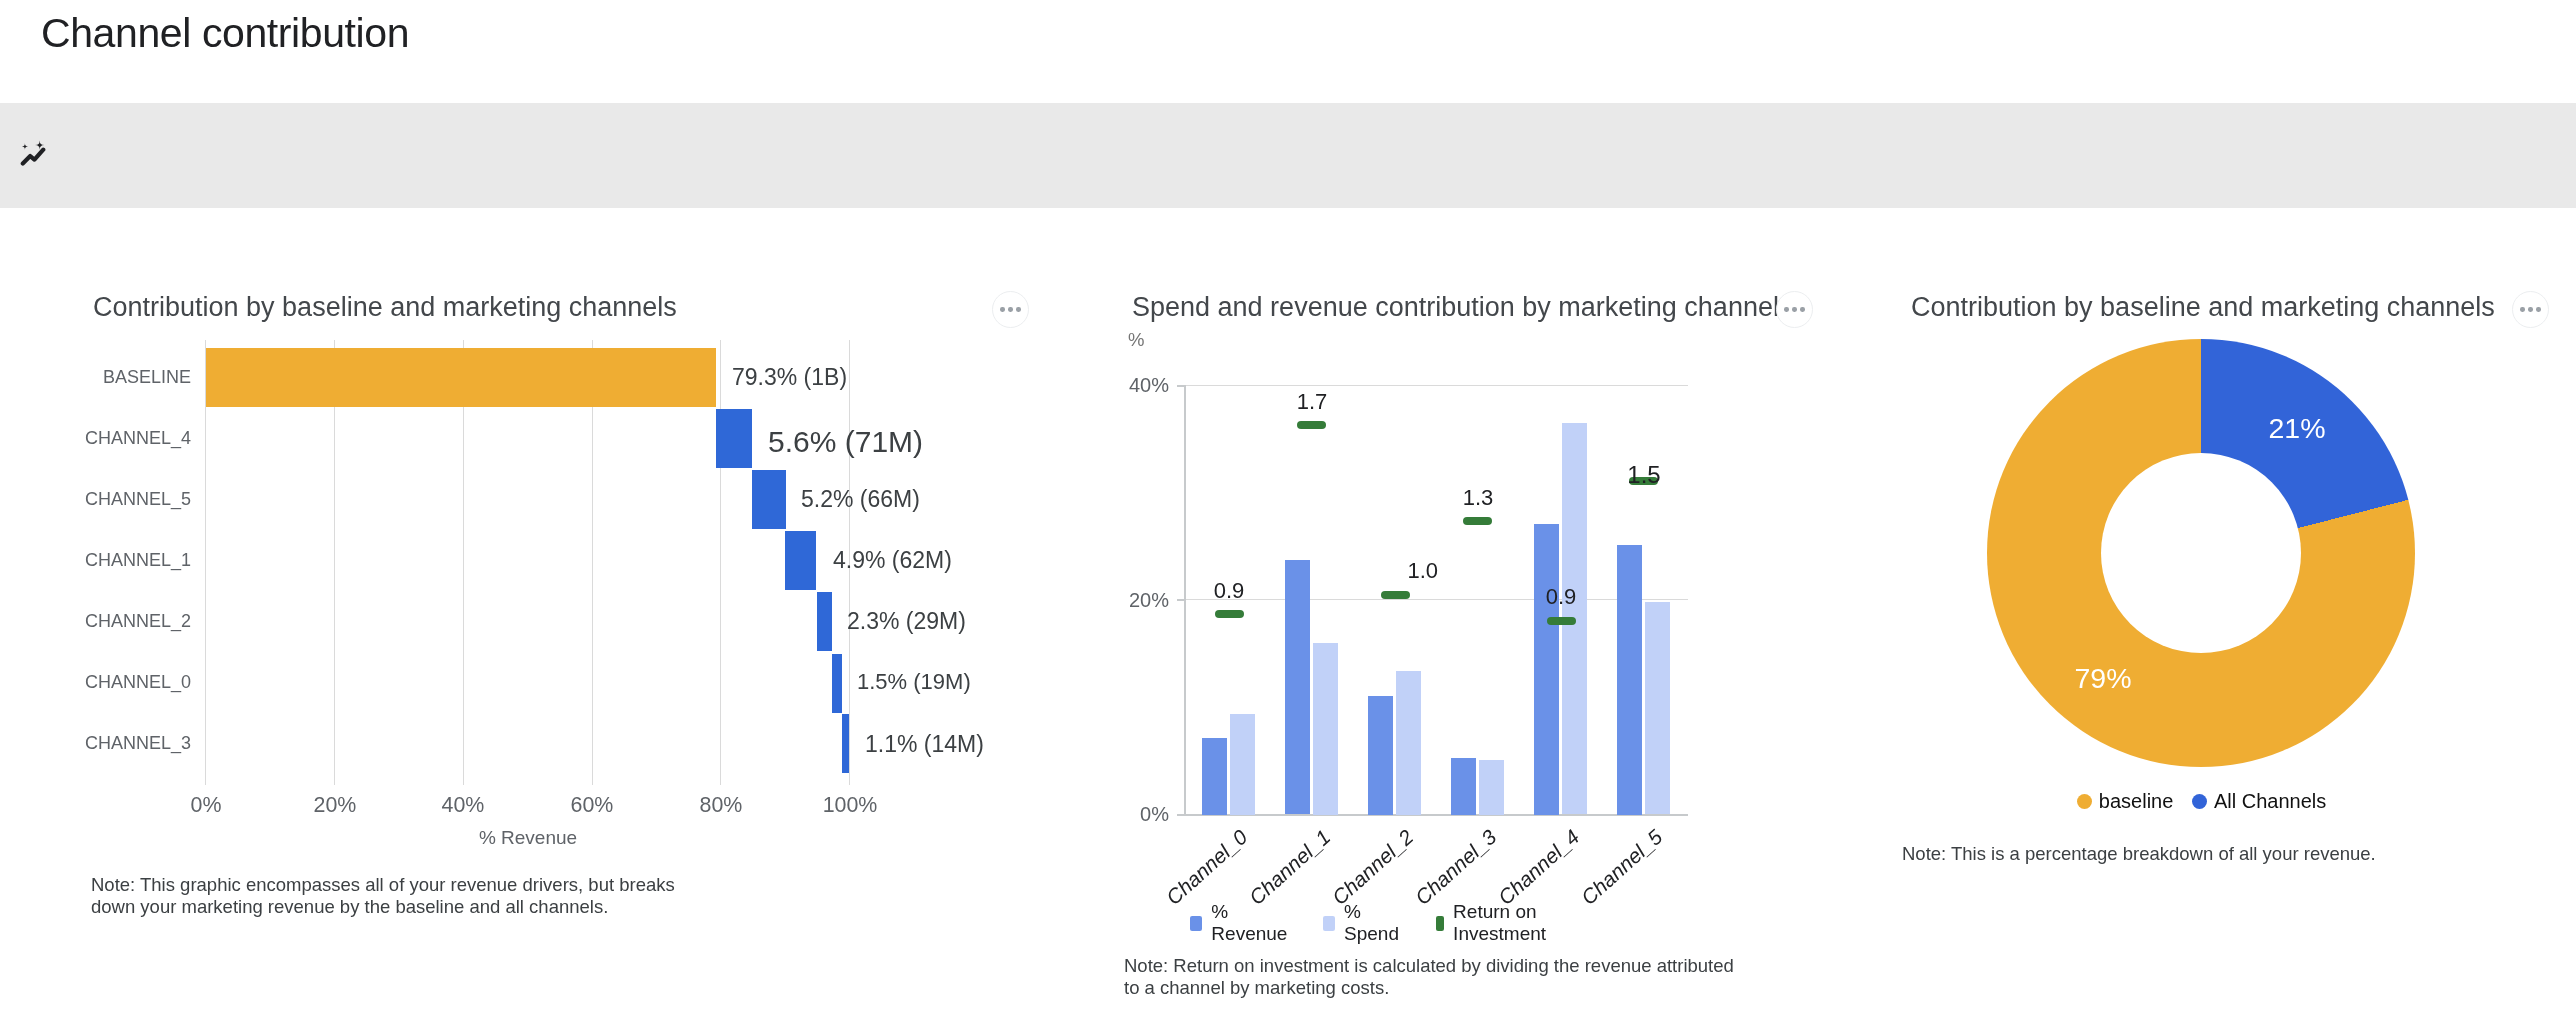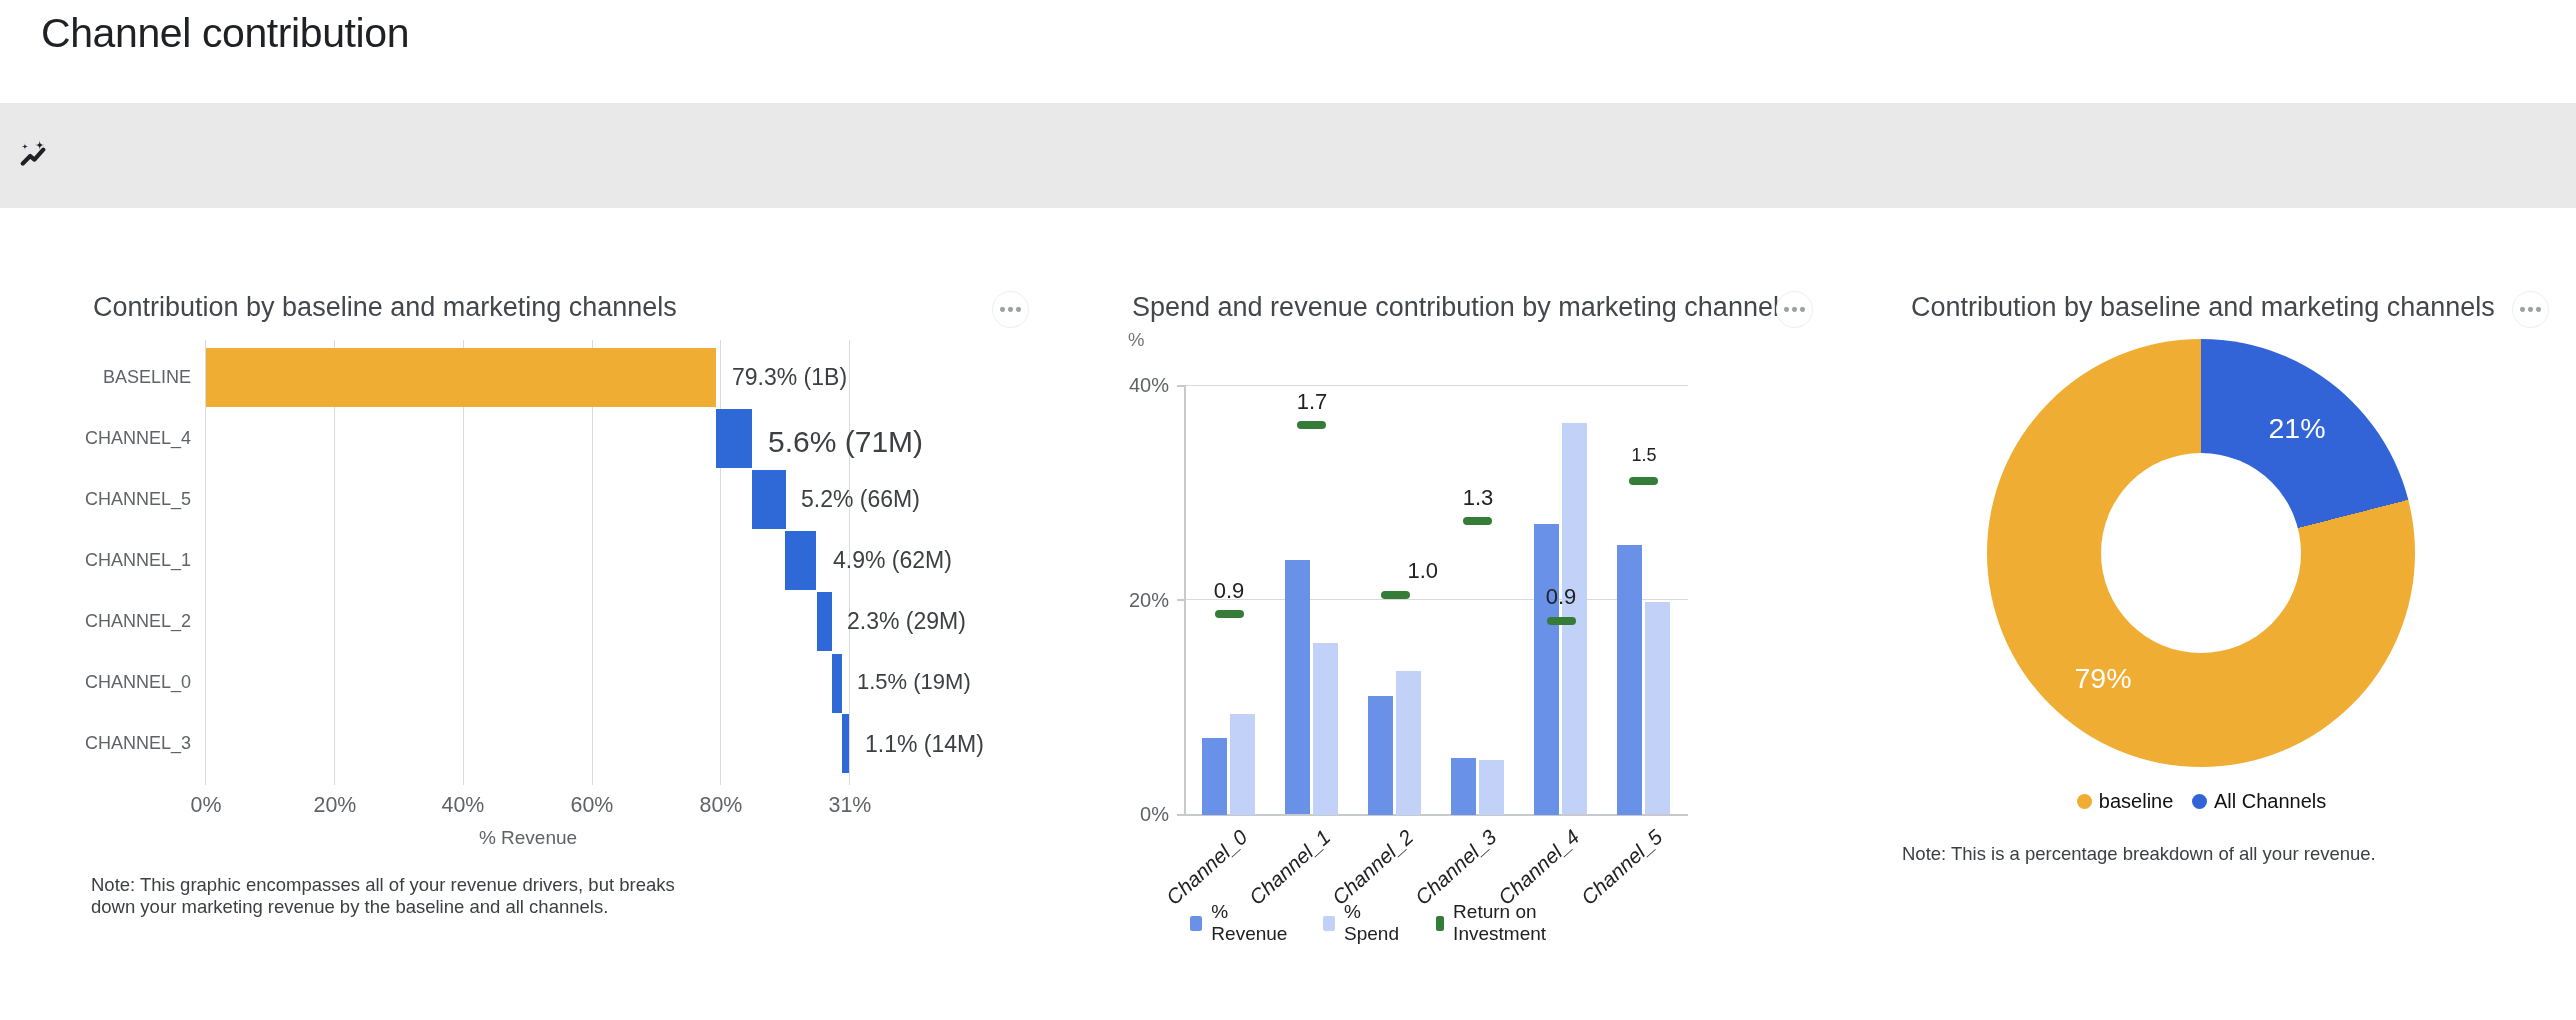--- a/index.html
+++ b/index.html
@@ -41,21 +41,21 @@
       <div style="position: absolute; left: 149px; top: 793px; width: 114px; text-align: center; font-size: 21.4px; color: rgb(95, 99, 104);">0%</div>
       <div style="position: absolute; left: 334px; top: 340px; width: 1.4px; height: 445px; background: rgb(218, 218, 218);"></div>
       <div style="position: absolute; left: 278px; top: 793px; width: 114px; text-align: center; font-size: 21.4px; color: rgb(95, 99, 104);">20%</div>
       <div style="position: absolute; left: 463px; top: 340px; width: 1.4px; height: 445px; background: rgb(218, 218, 218);"></div>
       <div style="position: absolute; left: 406px; top: 793px; width: 114px; text-align: center; font-size: 21.4px; color: rgb(95, 99, 104);">40%</div>
       <div style="position: absolute; left: 592px; top: 340px; width: 1.4px; height: 445px; background: rgb(218, 218, 218);"></div>
       <div style="position: absolute; left: 535px; top: 793px; width: 114px; text-align: center; font-size: 21.4px; color: rgb(95, 99, 104);">60%</div>
       <div style="position: absolute; left: 720px; top: 340px; width: 1.4px; height: 445px; background: rgb(218, 218, 218);"></div>
       <div style="position: absolute; left: 664px; top: 793px; width: 114px; text-align: center; font-size: 21.4px; color: rgb(95, 99, 104);">80%</div>
       <div style="position: absolute; left: 849px; top: 340px; width: 1.4px; height: 445px; background: rgb(218, 218, 218);"></div>
-      <div style="position: absolute; left: 793px; top: 793px; width: 114px; text-align: center; font-size: 21.4px; color: rgb(95, 99, 104);">31%</div>
+      <div style="position: absolute; left: 793px; top: 793px; width: 114px; text-align: center; font-size: 21.4px; color: rgb(95, 99, 104);">100%</div>
       <div style="position: absolute; left: -94px; top: 367px; width: 285px; text-align: right; font-size: 18px; color: rgb(95, 99, 104); line-height: 21.4px;">BASELINE</div>
       <div style="position: absolute; left: 206px; top: 348px; width: 510px; height: 59px; background: rgb(239, 173, 51);"></div>
       <div style="position: absolute; left: 732px; top: 364px; font-size: 23px; color: rgb(60, 64, 67); white-space: nowrap;">79.3% (1B)</div>
       <div style="position: absolute; left: -94px; top: 428px; width: 285px; text-align: right; font-size: 18px; color: rgb(95, 99, 104); line-height: 21.4px;">CHANNEL_4</div>
       <div style="position: absolute; left: 716px; top: 409px; width: 36px; height: 59px; background: rgb(47, 104, 215);"></div>
       <div style="position: absolute; left: 768px; top: 425px; font-size: 30px; color: rgb(60, 64, 67); white-space: nowrap;">5.6% (71M)</div>
       <div style="position: absolute; left: -94px; top: 489px; width: 285px; text-align: right; font-size: 18px; color: rgb(95, 99, 104); line-height: 21.4px;">CHANNEL_5</div>
       <div style="position: absolute; left: 752px; top: 470px; width: 34px; height: 59px; background: rgb(47, 104, 215);"></div>
       <div style="position: absolute; left: 801px; top: 486px; font-size: 23px; color: rgb(60, 64, 67); white-space: nowrap;">5.2% (66M)</div>
       <div style="position: absolute; left: -94px; top: 550px; width: 285px; text-align: right; font-size: 18px; color: rgb(95, 99, 104); line-height: 21.4px;">CHANNEL_1</div>
@@ -113,37 +113,38 @@
       <div style="position: absolute; left: 1435px; top: 485px; width: 86px; text-align: center; font-size: 22px; color: rgb(32, 33, 36);">1.3</div>
       <div style="position: absolute; left: 1271px; top: 825px; width: 214px; text-align: right; font-size: 20.7px; font-style: italic; color: rgb(32, 33, 36); white-space: nowrap; transform-origin: 100% 0px; transform: rotate(-42deg);">Channel_3</div>
       <div style="position: absolute; left: 1534px; top: 524px; width: 25px; height: 291px; background: rgb(106, 145, 232);"></div>
       <div style="position: absolute; left: 1562px; top: 423px; width: 25px; height: 391px; background: rgb(193, 209, 248);"></div>
       <div style="position: absolute; left: 1547px; top: 617px; width: 28.5px; height: 7.8px; border-radius: 4.3px; background: rgb(53, 124, 57);"></div>
       <div style="position: absolute; left: 1518px; top: 584px; width: 86px; text-align: center; font-size: 22px; color: rgb(32, 33, 36);">0.9</div>
       <div style="position: absolute; left: 1354px; top: 825px; width: 214px; text-align: right; font-size: 20.7px; font-style: italic; color: rgb(32, 33, 36); white-space: nowrap; transform-origin: 100% 0px; transform: rotate(-42deg);">Channel_4</div>
       <div style="position: absolute; left: 1617px; top: 545px; width: 25px; height: 270px; background: rgb(106, 145, 232);"></div>
       <div style="position: absolute; left: 1645px; top: 602px; width: 25px; height: 212px; background: rgb(193, 209, 248);"></div>
       <div style="position: absolute; left: 1629px; top: 477px; width: 28.5px; height: 7.8px; border-radius: 4.3px; background: rgb(53, 124, 57);"></div>
-      <div style="position: absolute; left: 1601px; top: 445px; width: 86px; text-align: center; font-size: 18px; color: rgb(32, 33, 36);">1.5</div>
+      <div style="position: absolute; left: 1601px; top: 461px; width: 86px; text-align: center; font-size: 24px; color: rgb(32, 33, 36);">1.5</div>
       <div style="position: absolute; left: 1437px; top: 825px; width: 214px; text-align: right; font-size: 20.7px; font-style: italic; color: rgb(32, 33, 36); white-space: nowrap; transform-origin: 100% 0px; transform: rotate(-42deg);">Channel_5</div>
       <div style="position: absolute; left: 1190px; top: 901px; display: flex; gap: 33px; align-items: center;">
         <div style="display: flex; align-items: center; gap: 9.3px;">
           <span style="width: 15px; height: 15px; border-radius: 2.1px; display: inline-block; background: rgb(106, 145, 232);"></span>
           <span style="font-size: 19px; color: rgb(32, 33, 36);">% Revenue</span>
         </div>
         <div style="display: flex; align-items: center; gap: 9.3px;">
           <span style="width: 15px; height: 15px; border-radius: 2.1px; display: inline-block; background: rgb(193, 209, 248);"></span>
           <span style="font-size: 19px; color: rgb(32, 33, 36);">% Spend</span>
         </div>
         <div style="display: flex; align-items: center; gap: 9.3px;">
           <span style="width: 15px; height: 15px; border-radius: 2.1px; display: inline-block; background: rgb(53, 124, 57);"></span>
           <span style="font-size: 19px; color: rgb(32, 33, 36);">Return on Investment</span>
         </div>
       </div>
     </div>
+  <div class="abs note" style="left:1124px;top:955px;width:627px">Note: Return on investment is calculated by dividing the revenue attributed to a channel by marketing costs.</div>
 
   <div class="abs card-title" style="left:1911px">Contribution by baseline and marketing channels</div>
   <div class="abs menu-btn" style="left:2512px">
     <span class="menu-dot"></span>
       <span class="menu-dot"></span>
       <span class="menu-dot"></span>
   </div>
   <div class="abs" id="donut-plot">
       <div style="position: absolute; left: 1987px; top: 339px; width: 428px; height: 428px; border-radius: 50%; background: conic-gradient(rgb(50, 100, 216) 0deg, rgb(50, 100, 216) 21%, rgb(239, 173, 51) 21%, rgb(239, 173, 51) 100%);"></div>
       <div style="position: absolute; left: 2101px; top: 453px; width: 200px; height: 200px; border-radius: 50%; background: rgb(255, 255, 255);"></div>

